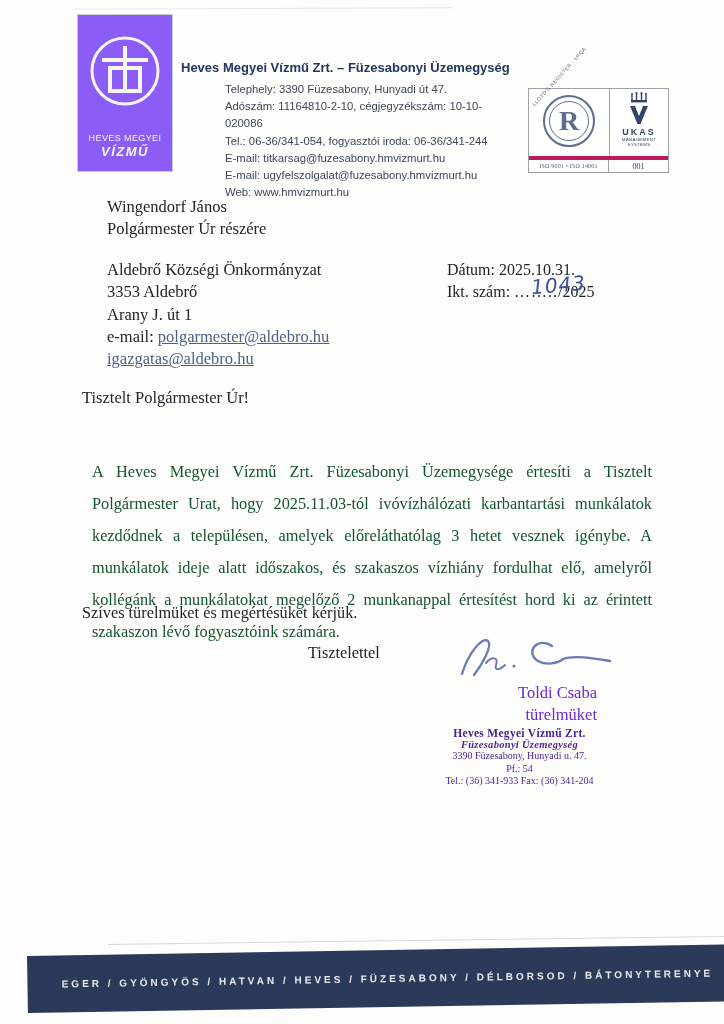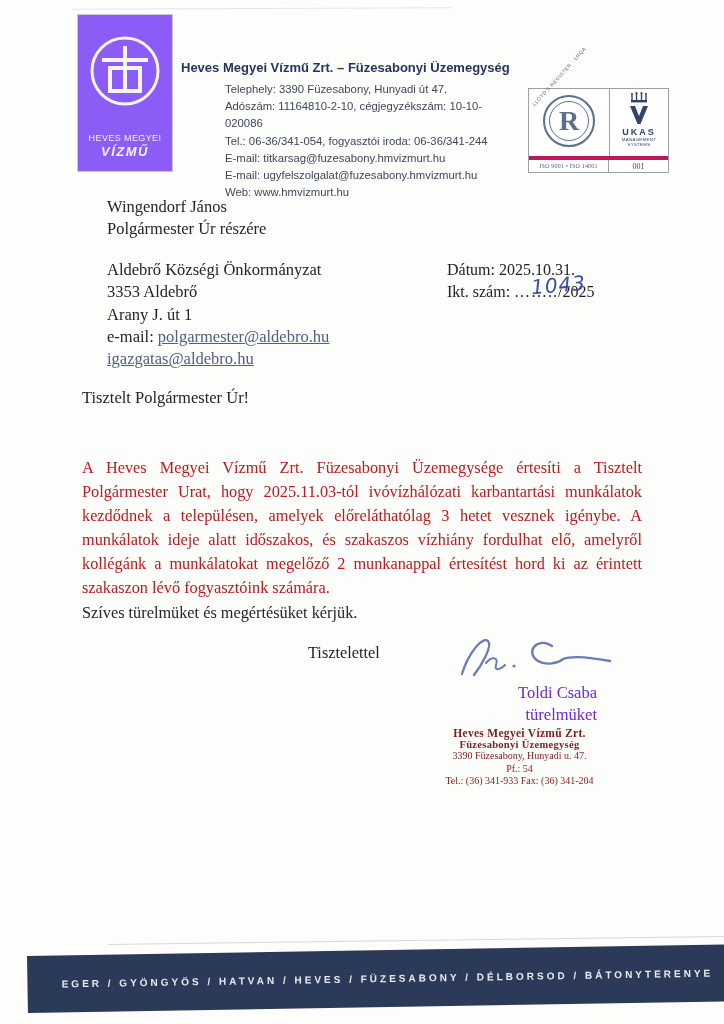--- a/index.html
+++ b/index.html
@@ -45,32 +45,32 @@
   .recipient a { color:#4d5f85; text-decoration:underline; }
 
   
   .meta { position:absolute; left:447px; top:259px; font-size:16px; color:#23242a; line-height:22px; }
   .ikt-line { position:relative; }
   .ikt-dots { letter-spacing:1px; }
   .ikt-hand { position:absolute; left:84px; top:-7px; font-family:"DejaVu Sans", sans-serif; font-style:italic; font-size:20px; color:#3c4f9d; transform:rotate(-5deg); letter-spacing:1px; }
 
   
   .salutation { position:absolute; left:82px; top:388px; font-size:16.5px; color:#23242a; }
-  .para1 { position:absolute; left:82px; top:456px; width:560px; font-size:16.3px; color:#b91c1c; line-height:24px; text-align:justify; }
+  .para1 { position:absolute; left:92px; top:456px; width:560px; font-size:16.3px; color:#14532d; line-height:32px; text-align:justify; }
   .para2 { position:absolute; left:82px; top:603px; font-size:16.3px; color:#23242a; }
   .closing { position:absolute; left:308px; top:643px; font-size:16.3px; color:#23242a; }
 
   
   .sig { position:absolute; left:450px; top:630px; }
   .signer { position:absolute; left:437px; top:682px; width:160px; text-align:right; font-size:16.5px; color:#6d28d9; line-height:22px; }
 
   
-  .stamp { position:absolute; left:412px; top:727px; width:215px; text-align:center; color:#7f1d1d; }
+  .stamp { position:absolute; left:412px; top:727px; width:215px; text-align:center; color:#4c1d95; }
   .stamp .s1 { font-size:11.5px; font-weight:bold; letter-spacing:.3px; }
-  .stamp .s2 { font-size:10.5px; font-weight:bold; letter-spacing:.3px; }
+  .stamp .s2 { font-size:10.5px; font-weight:bold; font-style:italic; letter-spacing:.3px; }
   .stamp .s3, .stamp .s4, .stamp .s5 { font-size:10px; line-height:12.5px; }
 
   
   .footer-bar { position:absolute; left:27px; top:956px; width:720px; height:57px; background:#2c3a59; transform:rotate(-.95deg); transform-origin:left top; display:flex; align-items:center; justify-content:center; }
   .footer-bar .cities { font-family:"Liberation Sans", sans-serif; font-size:10px; font-weight:bold; letter-spacing:3px; color:#e8eaee; white-space:nowrap; }
 </style>
 </head>
 <body>
 
 <div class="page">

